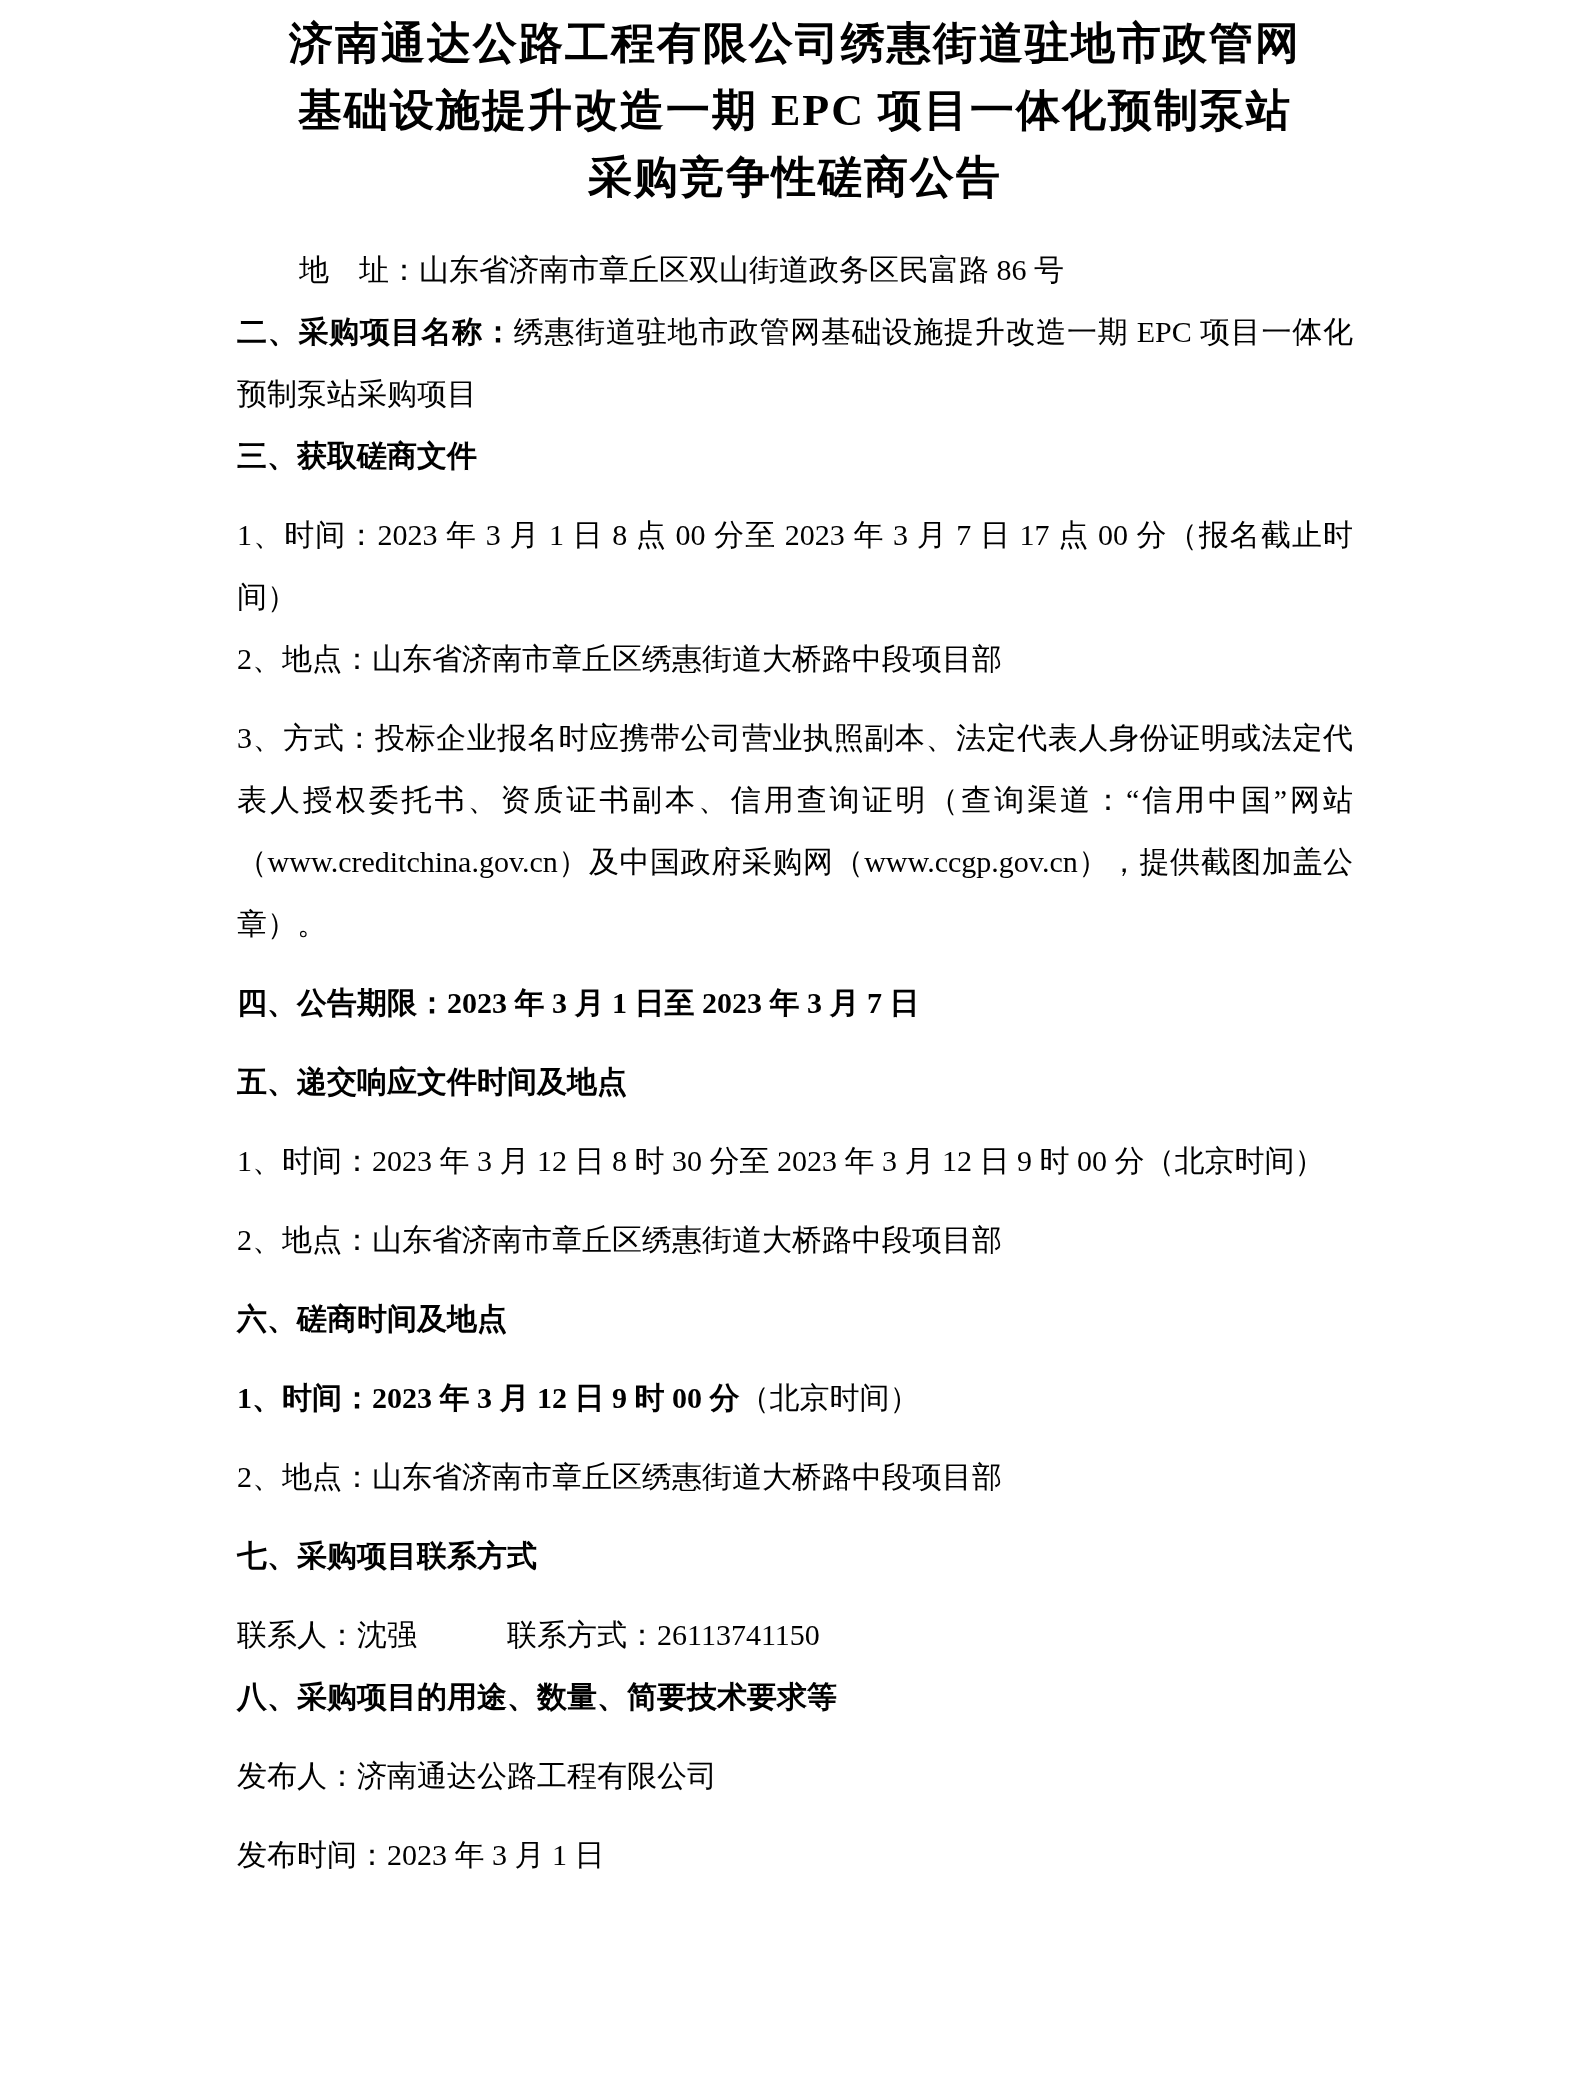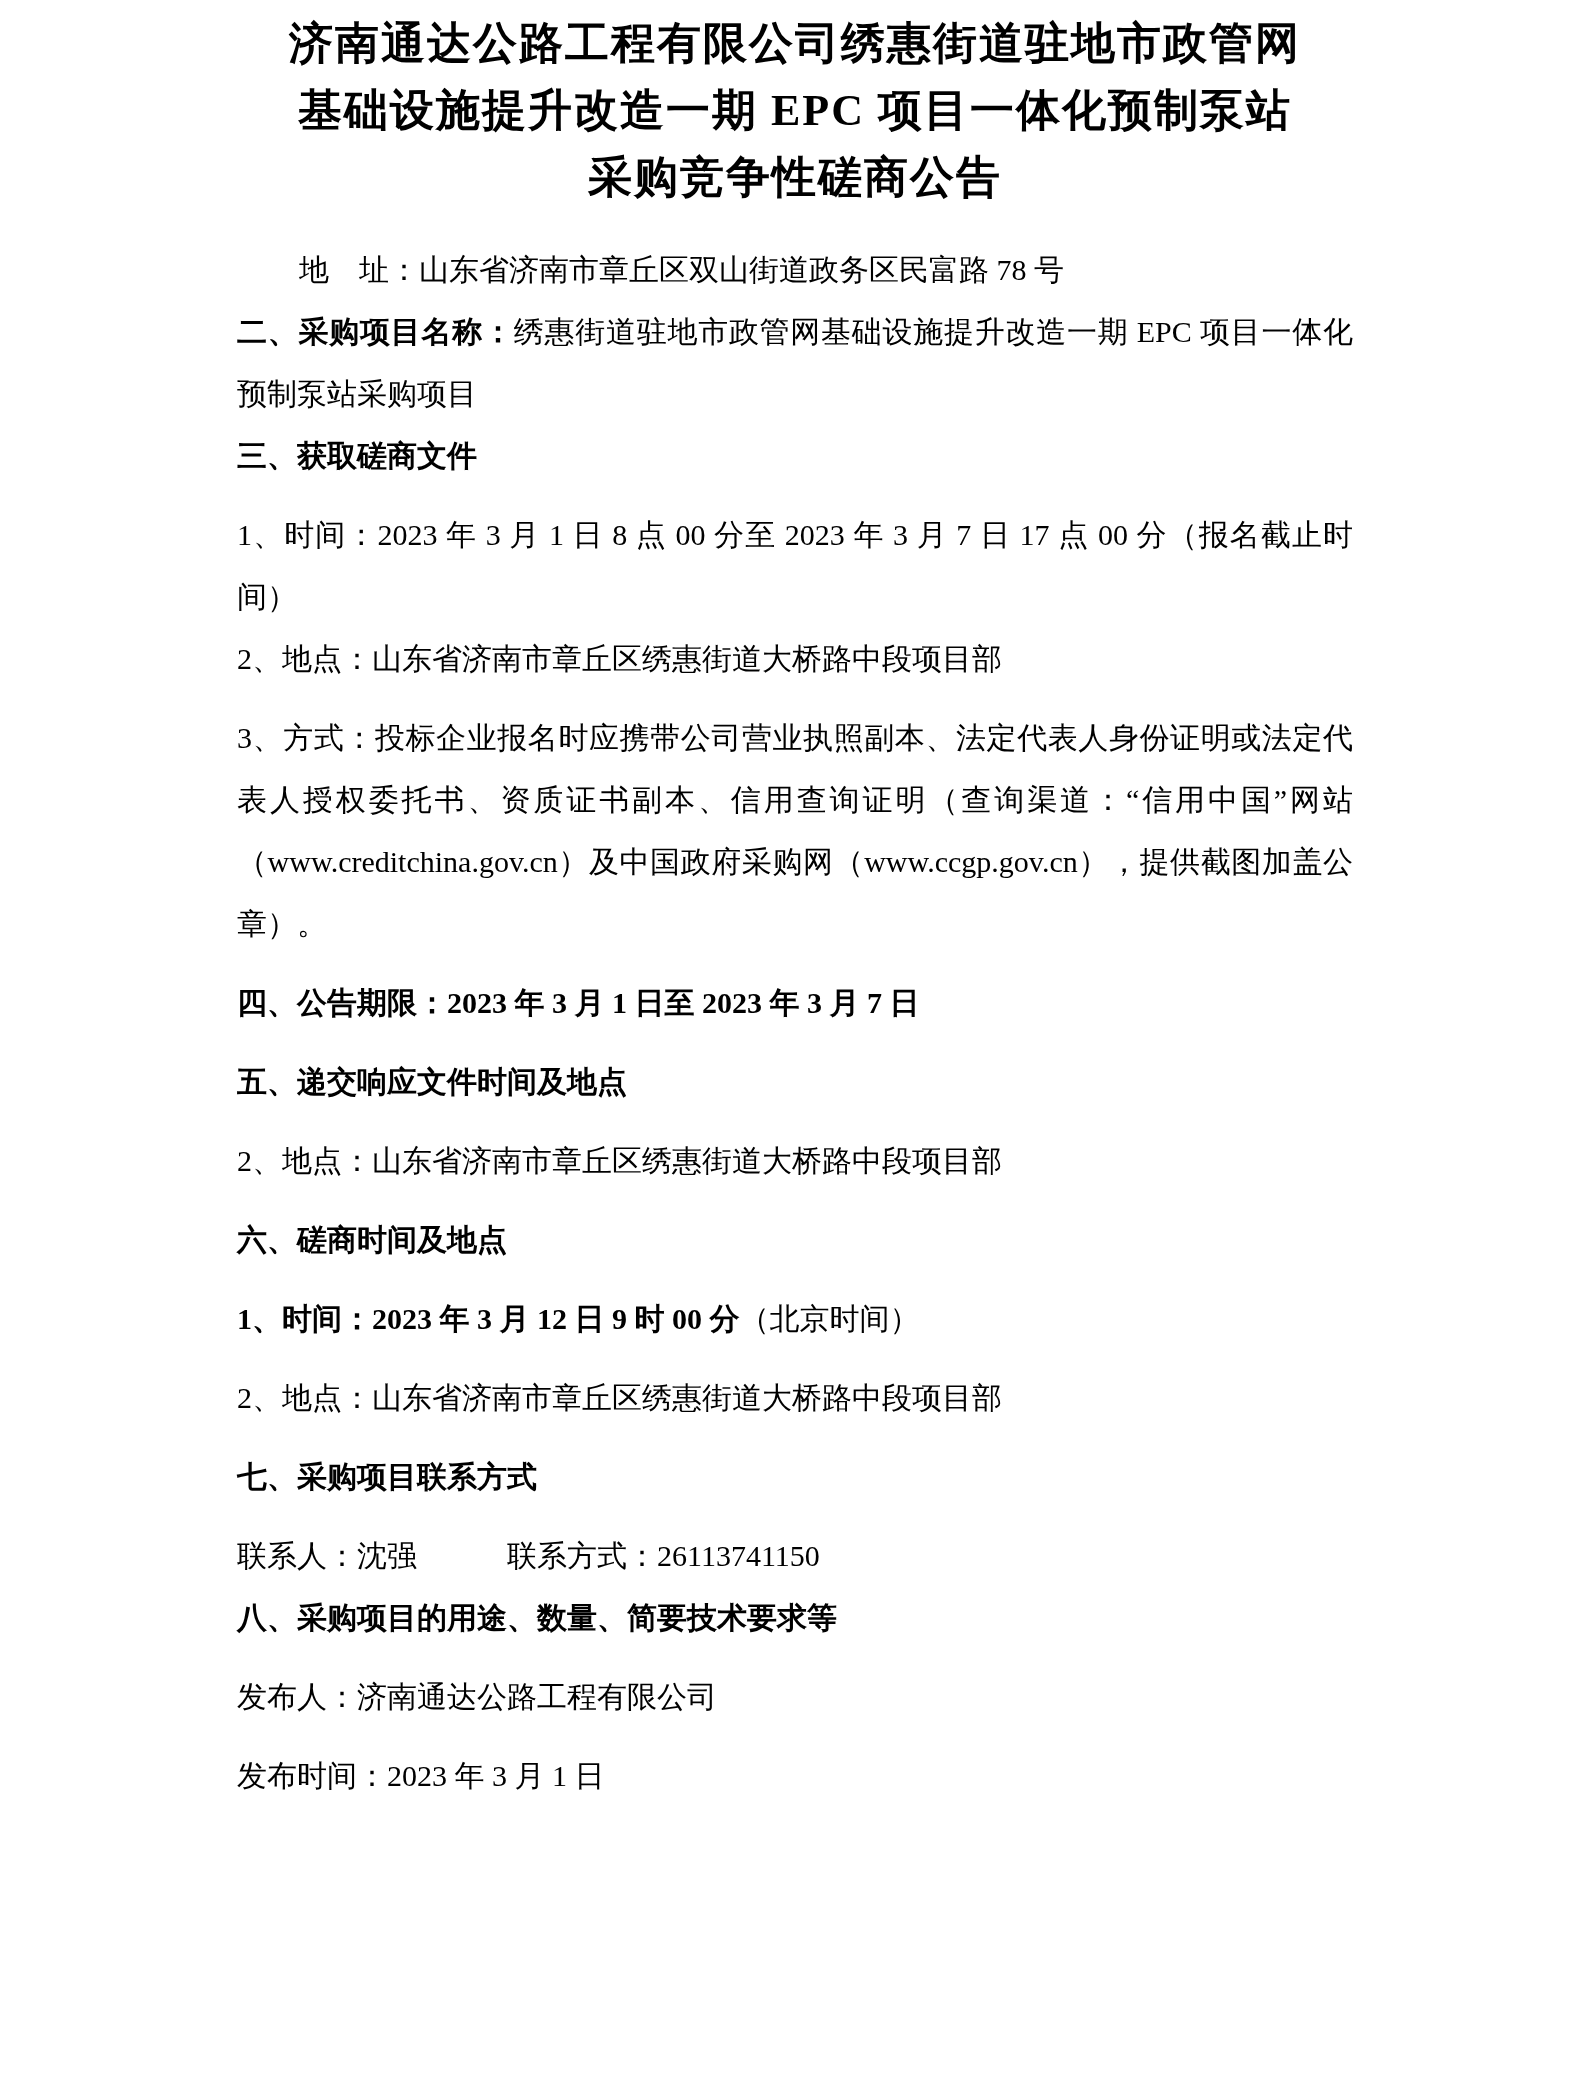--- a/index.html
+++ b/index.html
@@ -52,36 +52,37 @@
 
 <div class="page">
 
   <h1 class="title">
     <span class="tline">济南通达公路工程有限公司绣惠街道驻地市政管网</span>
     <span class="tline">基础设施提升改造一期 EPC 项目一体化预制泵站</span>
     <span class="tline">采购竞争性磋商公告</span>
   </h1>
 
 
-  <p class="para indent"><span>地　址：</span><span>山东省济南市章丘区双山街道政务区民富路 78 号</span></p>
+  <p class="para indent"><span>地　址：</span><span>山东省济南市章丘区双山街道政务区民富路 86 号</span></p>
 
   <p class="para"><span class="b">二、采购项目名称：</span><span>绣惠街道驻地市政管网基础设施提升改造一期 EPC 项目一体化预制泵站采购项目</span></p>
 
   <p class="para b">三、获取磋商文件</p>
 
   <p class="para sp">1、时间：2023 年 3 月 1 日 8 点 00 分至 2023 年 3 月 7 日 17 点 00 分（报名截止时间）</p>
 
   <p class="para">2、地点：山东省济南市章丘区绣惠街道大桥路中段项目部</p>
 
   <p class="para sp">3、方式：投标企业报名时应携带公司营业执照副本、法定代表人身份证明或法定代表人授权委托书、资质证书副本、信用查询证明（查询渠道：“信用中国”网站（www.creditchina.gov.cn）及中国政府采购网（www.ccgp.gov.cn），提供截图加盖公章）。</p>
 
   <p class="para sp b">四、公告期限：2023 年 3 月 1 日至 2023 年 3 月 7 日</p>
 
   <p class="para sp b">五、递交响应文件时间及地点</p>
 
+  <p class="para sp">1、时间：2023 年 3 月 12 日 8 时 30 分至 2023 年 3 月 12 日 9 时 00 分（北京时间）</p>
 
   <p class="para sp">2、地点：山东省济南市章丘区绣惠街道大桥路中段项目部</p>
 
   <p class="para sp b">六、磋商时间及地点</p>
 
   <p class="para sp"><span class="b">1、时间：2023 年 3 月 12 日 9 时 00 分</span><span>（北京时间）</span></p>
 
   <p class="para sp">2、地点：山东省济南市章丘区绣惠街道大桥路中段项目部</p>
 
   <p class="para sp b">七、采购项目联系方式</p>

